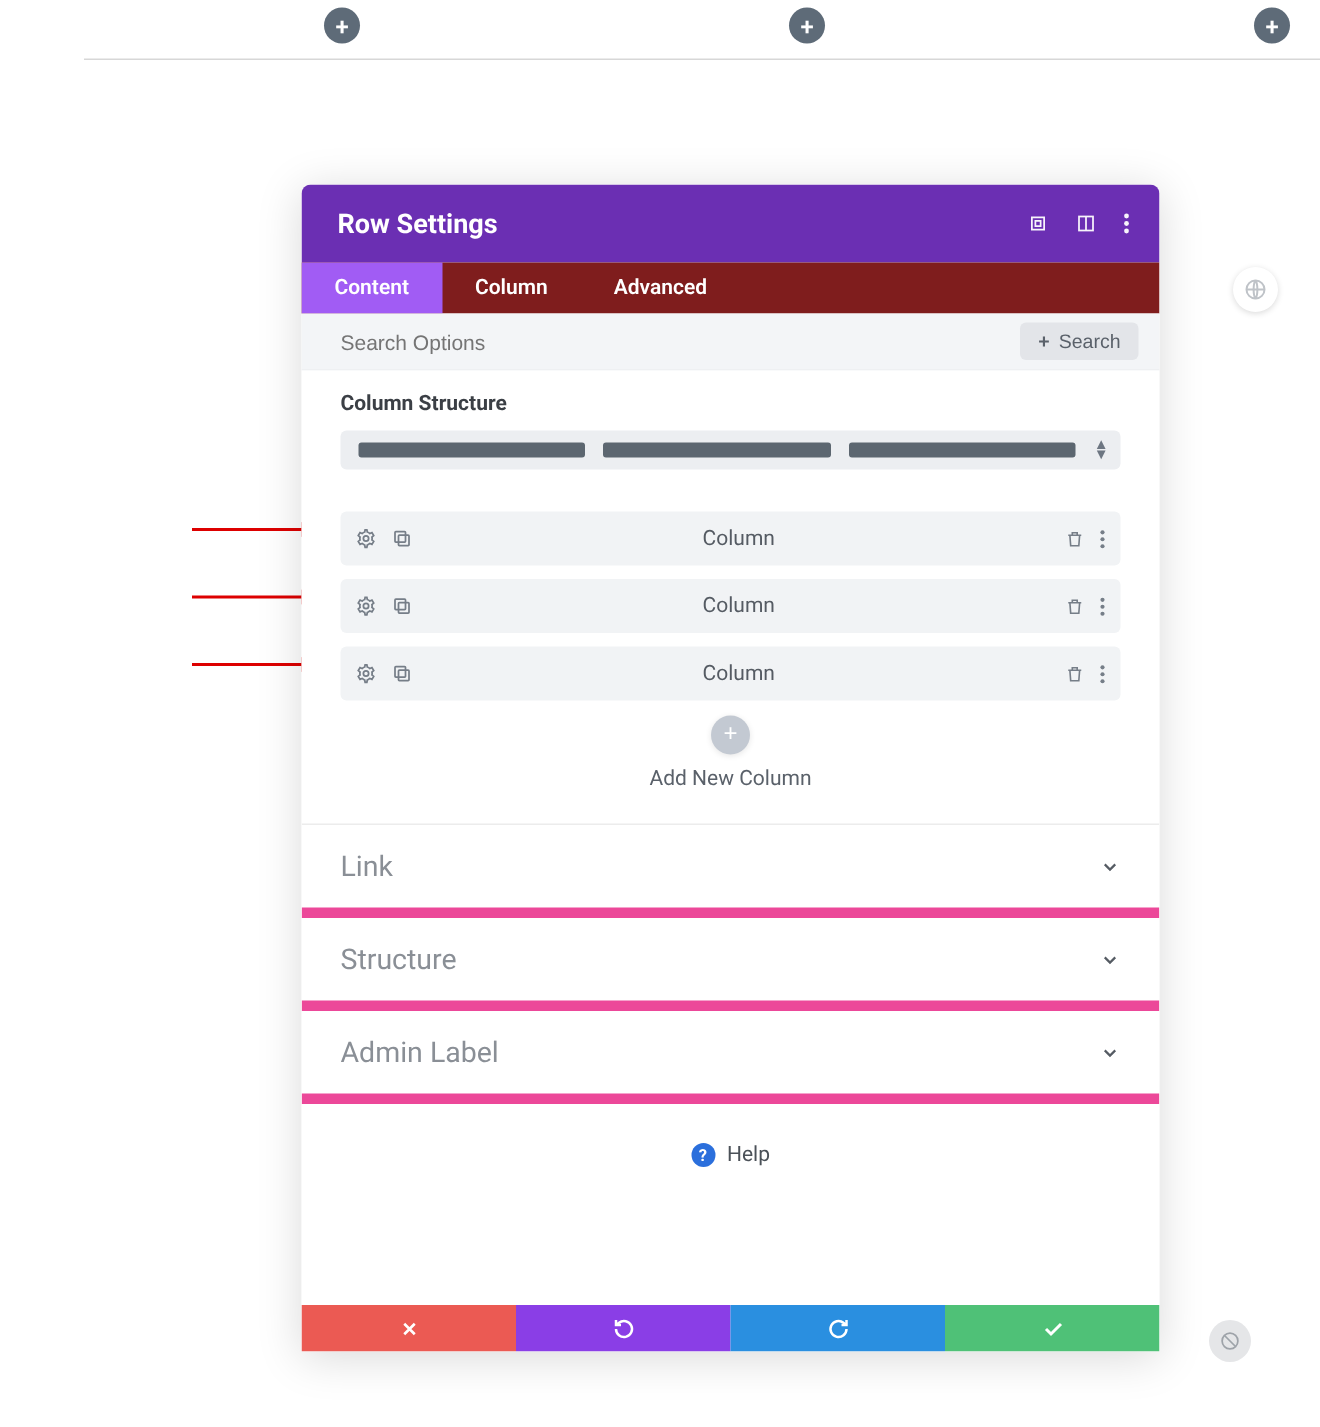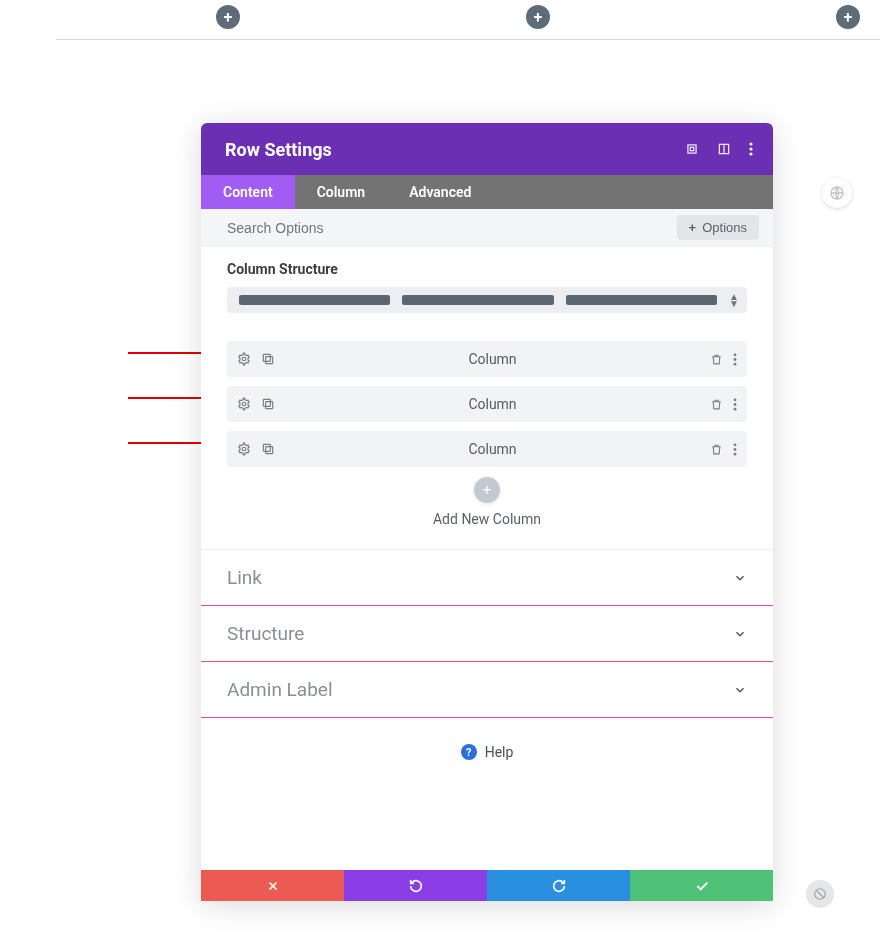--- a/index.html
+++ b/index.html
@@ -105,21 +105,21 @@
     display:flex;
     align-items:center;
     justify-content:space-between;
     padding:0 20px 0 24px;
   }
   .modal-title { font-size:18px; font-weight:700; }
   .header-actions { display:flex; gap:18px; align-items:center; }
   .header-actions .hicon { cursor:pointer; color:#fff; opacity:.95; }
 
   .tabs {
-    background:#737373;
+    background:#7f1d1d;
     display:flex;
     height:34px;
   }
   .tab {
     color:#fff;
     font-size:14px;
     font-weight:600;
     padding:0 22px;
     display:flex;
     align-items:center;
@@ -241,21 +241,21 @@
     color:#5a616a;
   }
 
   .group-divider { height:1px; background:#ececec; margin-top:6px; }
 
   .acc-item {
     display:flex;
     align-items:center;
     justify-content:space-between;
     padding:16px 26px;
-    border-bottom:1px solid #ec4899;
+    border-bottom:7px solid #ec4899;
     cursor:pointer;
     gap:28px;
   }
   .acc-item .acc-label {
     font-size:19px;
     color:#8a8f96;
     font-weight:400;
   }
   .acc-item .chev {
     color:#555b63;
@@ -358,21 +358,21 @@
       </div>
     <div class="tab">
         <span>Advanced</span>
       </div>
   </div>
 
   <div class="search-row">
     <input class="search-input" placeholder="Search Options" style="">
     <button class="filter-btn">
       <span class="plus">+</span>
-      <span>Options</span>
+      <span>Search</span>
     </button>
   </div>
 
   <div class="modal-body">
     <div class="section-pad">
       <div class="section-label">Column Structure</div>
       <div class="col-structure">
         <div class="col-bar"></div>
         <div class="col-bar"></div>
         <div class="col-bar"></div>

